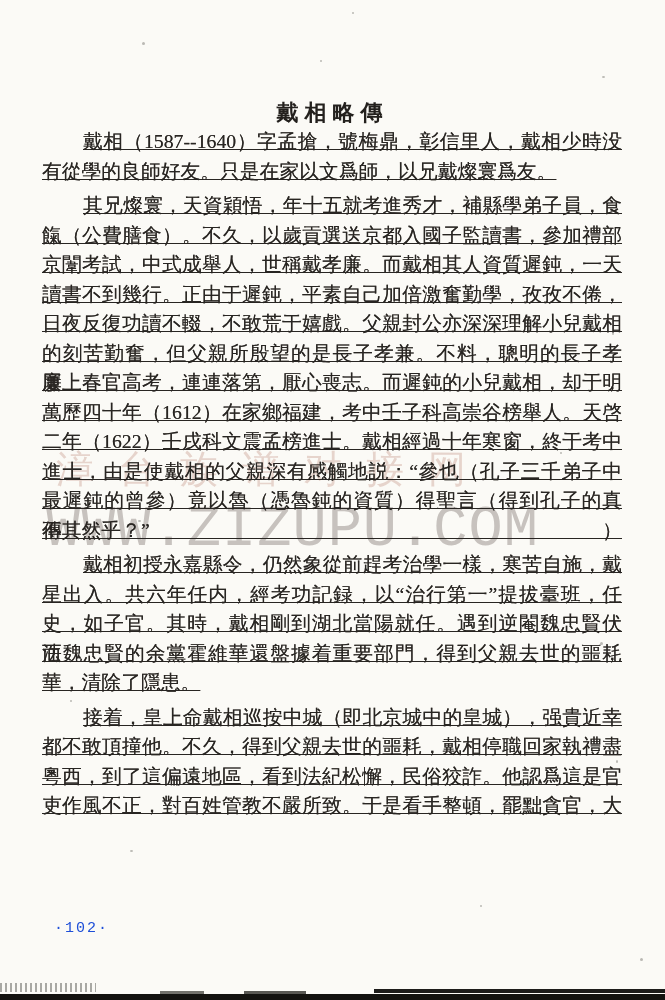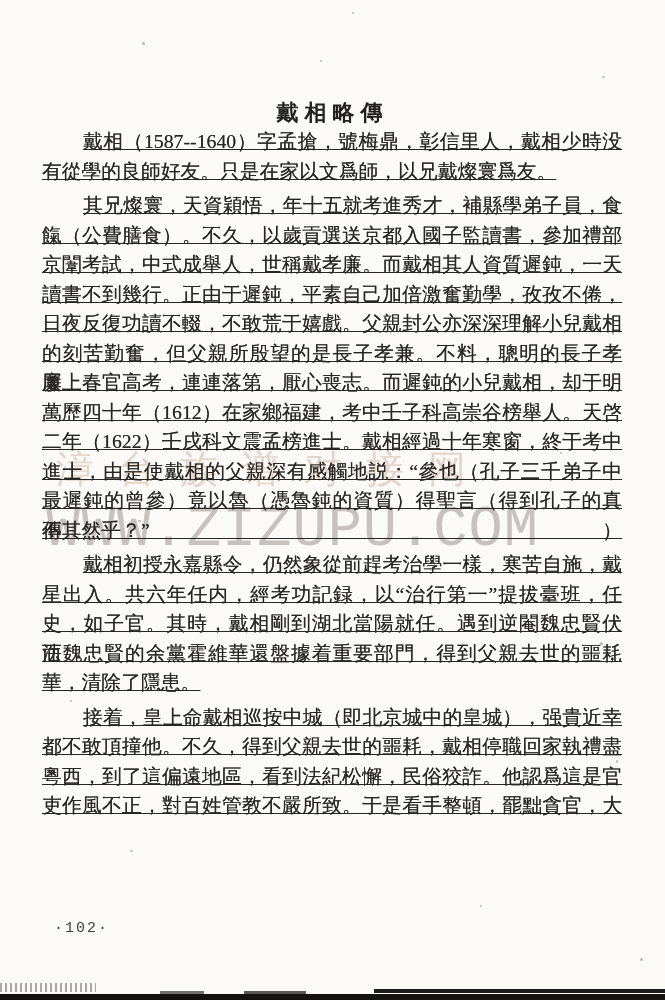--- a/index.html
+++ b/index.html
@@ -41,21 +41,21 @@
   .para{margin:0 0 5px 0;text-decoration:underline;}
   .line{
     height:29.5px;line-height:29.5px;
     white-space:nowrap;overflow:visible;
   }
   .fill{text-align:justify;text-align-last:justify;text-justify:inter-character;white-space:normal;}
   .indent{padding-left:41px;}
   .page-num{
     position:absolute;left:54px;top:916px;
     font-family:"Liberation Mono","DejaVu Sans Mono",monospace;
-    font-size:15px;letter-spacing:2px;color:#404040;
+    font-size:15px;letter-spacing:2px;color:#1d4ed8;
   }
   
   .artifact{position:absolute;z-index:3;pointer-events:none;}
   .noise-left{
     left:0;top:983px;width:96px;height:9px;
     background:repeating-linear-gradient(90deg,#8d8d88 0 2px,transparent 2px 5px);
     opacity:.75;
   }
   .dash-a{left:160px;top:991px;width:44px;height:3px;background:#5a5954;opacity:.85;}
   .dash-b{left:244px;top:991px;width:62px;height:3px;background:#474641;opacity:.9;}

